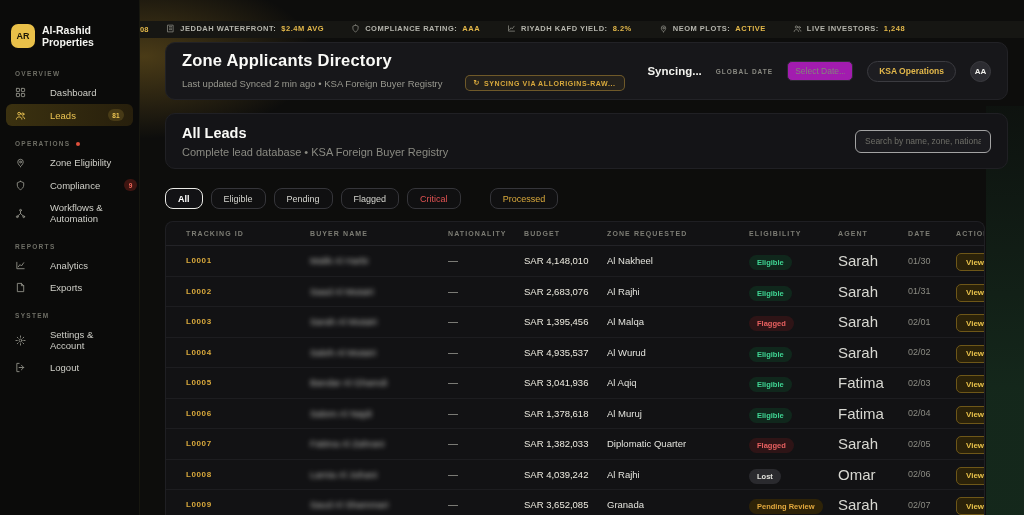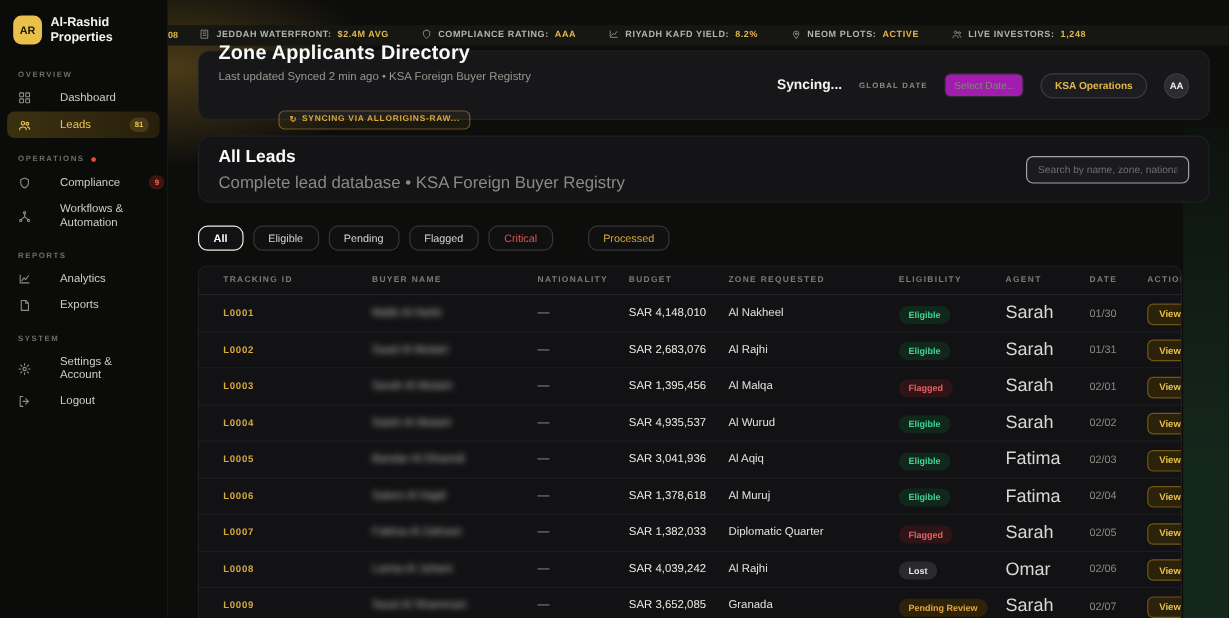--- a/index.html
+++ b/index.html
@@ -2,21 +2,21 @@
 <html><head>
 <meta charset="utf-8">
 <style>
   * { margin:0; padding:0; box-sizing:border-box; }
   html,body { width:1024px; height:515px; overflow:hidden; background:#0a0a09;
     font-family:"Liberation Sans", sans-serif; }
   .app { display:flex; width:1024px; height:515px; position:relative; }
 
   
   .sidebar { width:140px; flex:none; background:#0b0b0a; border-right:1px solid #17170f;
-    padding-top:11px; position:relative; z-index:6; }
+    padding-top:22px; position:relative; z-index:6; }
   .brand { display:flex; align-items:center; gap:7px; padding:2px 11px 8px; }
   .logo { width:24px; height:24px; border-radius:7px; background:#e9c049; color:#1d1706;
     font-size:9px; font-weight:bold; display:flex; align-items:center; justify-content:center; flex:none; }
   .brand-name { color:#f3f3ef; font-size:10.5px; font-weight:bold; line-height:1.15; }
   .nav-section { margin-top:9px; }
   .nav-label { font-size:6.5px; letter-spacing:1.3px; color:#6e6e65; font-weight:bold;
     padding:5px 15px 4px; display:flex; align-items:center; gap:5px; }
   .nav-dot { width:4px; height:4px; border-radius:50%; background:#e0503c; display:inline-block; }
   .nav-item { display:flex; align-items:center; gap:24px; padding:5px 9px; margin:1px 6px;
     border-radius:6px; color:#cfcfc8; font-size:9.5px; cursor:pointer; }
@@ -45,41 +45,41 @@
   .ticon { width:9px; height:9px; color:#8e8e85; display:flex; }
   .ticon svg { width:9px; height:9px; }
   .ticker-label { color:#b4b4ac; font-weight:bold; letter-spacing:.5px; }
   .ticker-value { color:#e3b84a; font-weight:bold; letter-spacing:.5px; }
 
   .content { position:absolute; left:25px; top:42px; width:843px; z-index:4; }
 
   .header-card { background:#17171a; border:1px solid #222226; border-radius:10px;
     height:58px; padding:9px 16px; display:flex; justify-content:space-between; align-items:center; }
   .hc-title { font-size:16.5px; font-weight:bold; color:#fafaf7; letter-spacing:.2px; }
-  .hc-subrow { display:flex; align-items:center; gap:22px; margin-top:5px;flex-direction:column; }
+  .hc-subrow { display:flex; align-items:center; gap:22px; margin-top:5px; }
   .hc-sub { font-size:9.5px; color:#98988f; }
   .sync-badge { display:inline-flex; align-items:center; gap:4px; font-size:7px; font-weight:bold;
     letter-spacing:.6px; color:#d9a93c; background:rgba(217,169,60,.07);
     border:1px solid rgba(217,169,60,.42); border-radius:5px; padding:3px 8px; cursor:default; }
   .hc-right { display:flex; align-items:center; gap:14px; }
   .syncing { font-size:11.5px; font-weight:bold; color:#f2f2ee; }
   .gdate { font-size:6.5px; letter-spacing:1px; color:#8a8a82; font-weight:bold; }
   .date-input { width:66px; height:20px; background:#a21caf; border:1px solid #2c2c31;
     border-radius:5px; color:#b9b9b2; font-size:8.5px; padding:0 7px; outline:none; }
   .date-input::placeholder { color:#84847c; }
   .ops-btn { height:21px; border-radius:11px; border:1px solid #3b3b40; background:#1d1d21;
     color:#e3b84a; font-size:8.5px; font-weight:bold; padding:0 11px; cursor:pointer; }
   .avatar { width:21px; height:21px; border-radius:50%; background:#2c2c31; color:#f0f0ec;
     font-size:8px; font-weight:bold; display:flex; align-items:center; justify-content:center;
     border:1px solid #3b3b40; cursor:pointer; }
 
   .leads-card { margin-top:13px; background:#141417; border:1px solid #202024; border-radius:10px;
     height:56px; padding:9px 16px; display:flex; justify-content:space-between; align-items:center; }
   .lc-title { font-size:14.5px; font-weight:bold; color:#fafaf7; }
-  .lc-sub { font-size:14px; color:#8a8a82; margin-top:5px; }
+  .lc-sub { font-size:11px; color:#8a8a82; margin-top:5px; }
   .search-input { width:136px; height:23px; background:#1b1b1f; border:1px solid #a3a3a3;
     border-radius:6px; color:#c8c8c2; font-size:8.5px; padding:0 9px; outline:none; }
   .search-input::placeholder { color:#6f6f68; }
 
   .pills { margin-top:19px; display:flex; gap:8px;align-items:center; }
   .pill { height:21px; padding:0 12px; border-radius:8px; border:1px solid #35353a;
     background:rgba(19,19,22,.6); color:#d5d5cf; font-size:9px; display:flex; align-items:center;
     font-family:"Liberation Sans", sans-serif; cursor:pointer; }
   .pill.selected { border:1.5px solid #eaeae6; color:#ffffff; font-weight:bold; background:#121215; }
   .pill.red { color:#e05252; }
@@ -143,20 +143,29 @@
             </span>
             <span>Leads</span>
             <span class="nav-badge badge-yellow">81</span>
           </div>
         </div>
         <div class="nav-section">
           <div class="nav-label">OPERATIONS<span class="nav-dot"></span></div>
           <div class="nav-item">
             <span class="nicon">
               <svg viewBox="0 0 24 24" fill="none" stroke="currentColor" stroke-width="2" stroke-linecap="round" stroke-linejoin="round">
+                <path d="M12 21s-6-5.2-6-10a6 6 0 1 1 12 0c0 4.8-6 10-6 10z"></path>
+                <circle cx="12" cy="11" r="2"></circle>
+              </svg>
+            </span>
+            <span>Zone Eligibility</span>
+          </div>
+          <div class="nav-item">
+            <span class="nicon">
+              <svg viewBox="0 0 24 24" fill="none" stroke="currentColor" stroke-width="2" stroke-linecap="round" stroke-linejoin="round">
                 <path d="M12 3l7 3v5c0 5-3.5 8.5-7 10-3.5-1.5-7-5-7-10V6l7-3z"></path>
               </svg>
             </span>
             <span>Compliance</span>
             <span class="nav-badge badge-red">9</span>
           </div>
           <div class="nav-item">
             <span class="nicon">
               <svg viewBox="0 0 24 24" fill="none" stroke="currentColor" stroke-width="2" stroke-linecap="round" stroke-linejoin="round">
                 <circle cx="12" cy="5" r="2"></circle>

